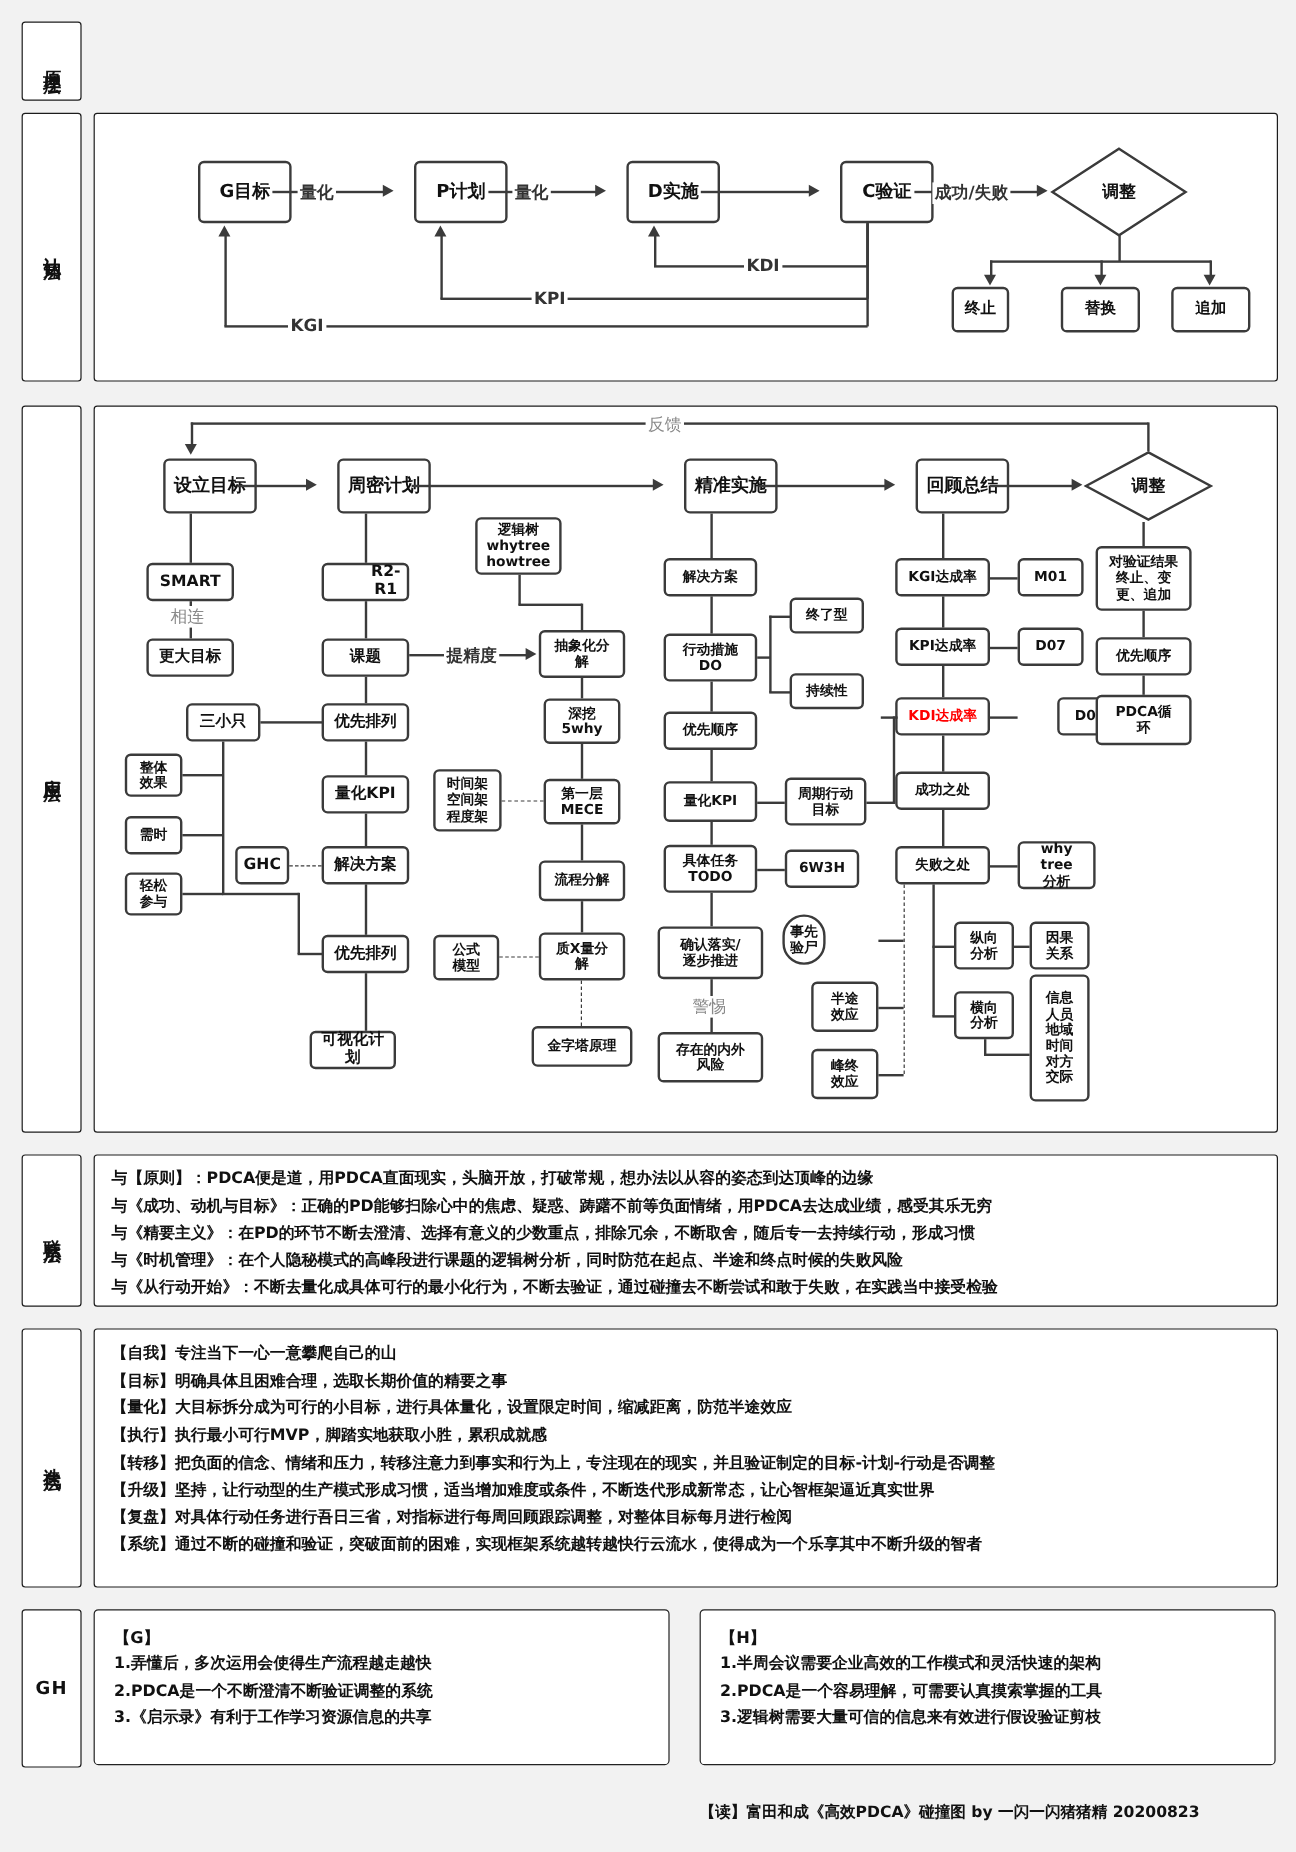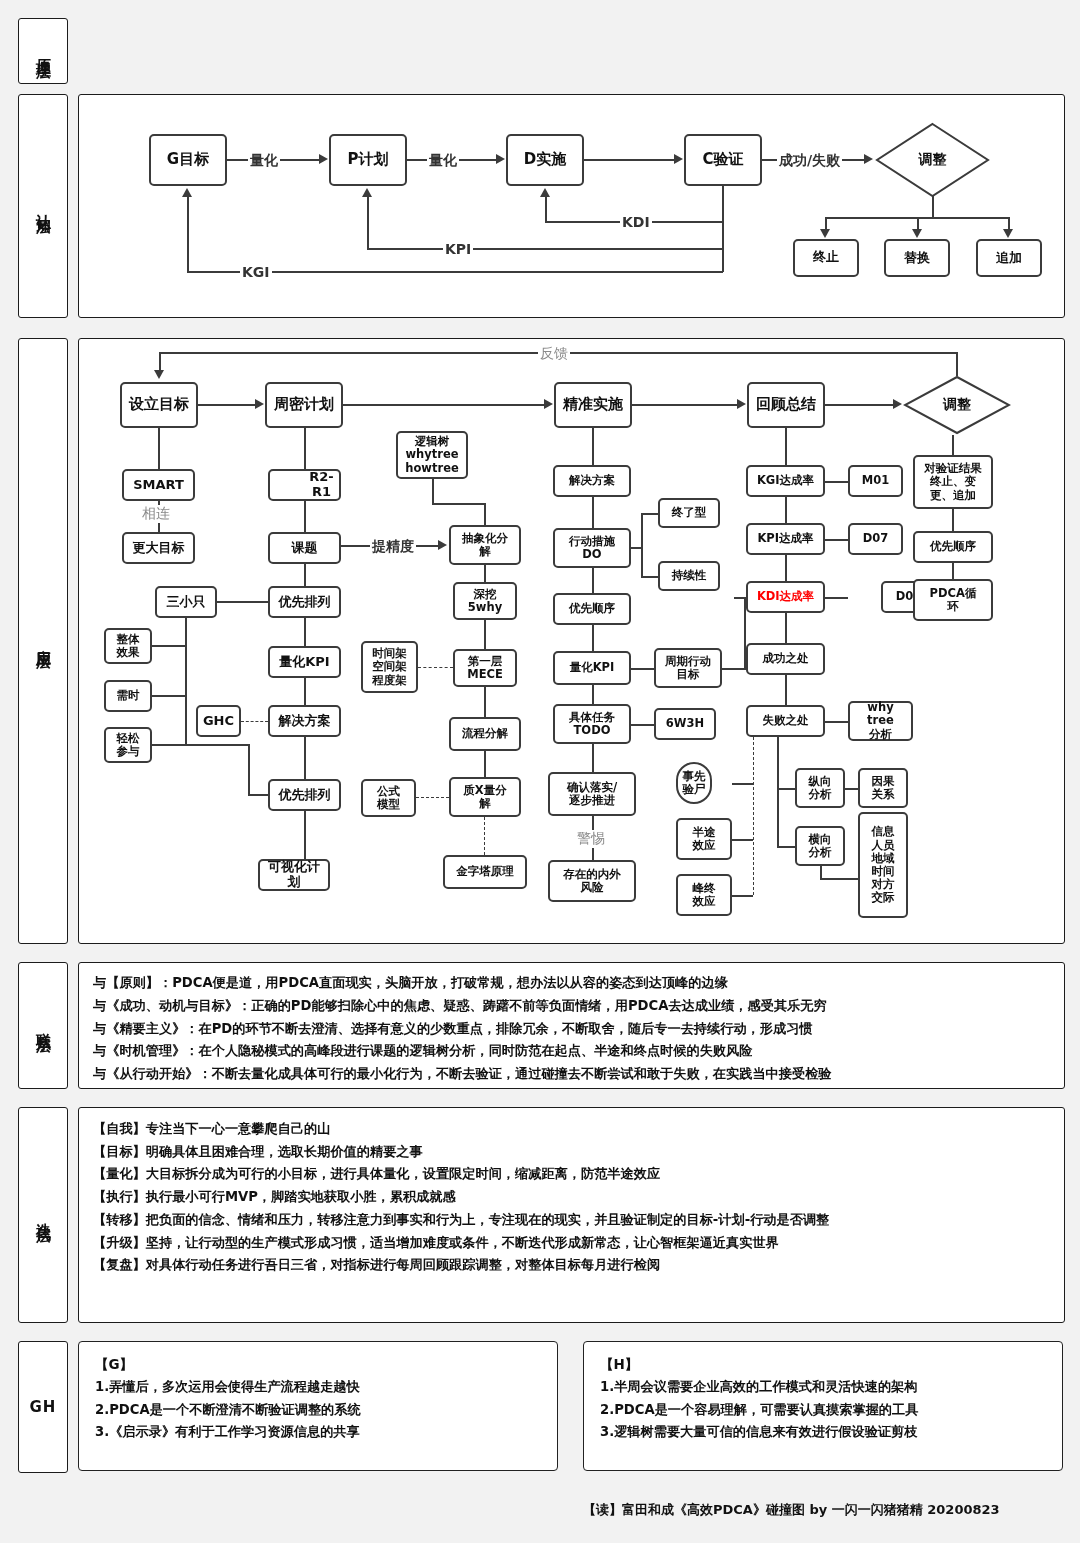--- a/index.html
+++ b/index.html
@@ -12,21 +12,21 @@
              display:flex;align-items:center;justify-content:center;}
   .sidelabel span{writing-mode:vertical-rl;text-orientation:upright;font-size:15px;font-weight:bold;
                   letter-spacing:3px;color:#111;}
   .sidelabel span.lat{writing-mode:horizontal-tb;letter-spacing:1px;}
 
   
   .node{position:absolute;box-sizing:border-box;background:#fff;border:2px solid #3b3b3b;
         border-radius:5px;display:flex;align-items:center;justify-content:center;text-align:center;
         font-size:13px;font-weight:bold;color:#111;line-height:1.15;padding:1px 2px;}
   .node.sm{font-size:11.5px;font-weight:bold;}
-  .node.big{font-size:15px;}
+  .node.big{font-size:15px;margin-left:16px;}
   .node.red{color:#ff0000;}
 
   
   .diamond{position:absolute;box-sizing:border-box;}
   .diamond .dshape{position:absolute;left:0;top:0;width:100%;height:100%;}
   .diamond .dtext{position:absolute;left:0;top:0;width:100%;height:100%;
         display:flex;align-items:center;justify-content:center;font-size:14px;font-weight:bold;color:#111;}
 
   
   .ln{position:absolute;background:#3b3b3b;}
@@ -70,21 +70,21 @@
   <div class="node big" style="left:506px;top:134px;width:78px;height:52px;">D实施</div>
   <div class="node big" style="left:684px;top:134px;width:78px;height:52px;">C验证</div>
 
   <div class="diamond" style="left:875px;top:122px;width:115px;height:76px;">
     <svg class="dshape" viewBox="0 0 115 76" preserveAspectRatio="none">
       <polygon points="57.5,2 113,38 57.5,74 2,38" fill="#fff" stroke="#3b3b3b" stroke-width="2"></polygon>
     </svg>
     <div class="dtext">调整</div>
   </div>
 
-  <div class="node" style="left:793px;top:239px;width:66px;height:38px;font-family:Liberation Mono, monospace;">终止</div>
+  <div class="node" style="left:793px;top:239px;width:48px;height:38px;">终止</div>
   <div class="node" style="left:884px;top:239px;width:66px;height:38px;">替换</div>
   <div class="node" style="left:976px;top:239px;width:66px;height:38px;">追加</div>
 
   <div class="ln lnh" style="left:227px;top:159px;width:93px;"></div>
   <div class="arrow ar-r" style="left:319px;top:154px;"></div>
   <div class="elabel" style="left:248px;top:152px;">量化</div>
 
   <div class="ln lnh" style="left:407px;top:159px;width:90px;"></div>
   <div class="arrow ar-r" style="left:496px;top:154px;"></div>
   <div class="elabel" style="left:427px;top:152px;">量化</div>
@@ -288,21 +288,21 @@
     <span style="white-space:pre-line;">确认落实/
 逐步推进</span>
   </div>
   <div class="ln lnv" style="left:592px;top:816px;height:44px;"></div>
   <div class="elabel grey" style="left:575px;top:830px;">警惕</div>
   <div class="node sm" style="left:548px;top:860px;width:88px;height:42px;">
     <span style="white-space:pre-line;">存在的内外
 风险</span>
   </div>
 
-  <div class="node sm" style="left:676px;top:762px;width:36px;height:42px;border-radius:19px;">
+  <div class="node sm" style="left:652px;top:762px;width:36px;height:42px;border-radius:19px;">
     <span style="white-space:pre-line;">事先
 验尸</span>
   </div>
   <div class="node sm" style="left:676px;top:818px;width:56px;height:42px;">
     <span style="white-space:pre-line;">半途
 效应</span>
   </div>
   <div class="node sm" style="left:676px;top:874px;width:56px;height:42px;">
     <span style="white-space:pre-line;">峰终
 效应</span>
@@ -402,20 +402,21 @@
   </div>
   <div class="sect" style="left:78px;top:1107px;width:985px;height:214px;">
     <div class="tblock" style="left:14px;top:10px;right:8px;">
       <div class="tline it">【自我】专注当下一心一意攀爬自己的山</div>
       <div class="tline it">【目标】明确具体且困难合理，选取长期价值的精要之事</div>
       <div class="tline it">【量化】大目标拆分成为可行的小目标，进行具体量化，设置限定时间，缩减距离，防范半途效应</div>
       <div class="tline it">【执行】执行最小可行MVP，脚踏实地获取小胜，累积成就感</div>
       <div class="tline it">【转移】把负面的信念、情绪和压力，转移注意力到事实和行为上，专注现在的现实，并且验证制定的目标-计划-行动是否调整</div>
       <div class="tline it">【升级】坚持，让行动型的生产模式形成习惯，适当增加难度或条件，不断迭代形成新常态，让心智框架逼近真实世界</div>
       <div class="tline it">【复盘】对具体行动任务进行吾日三省，对指标进行每周回顾跟踪调整，对整体目标每月进行检阅</div>
+      <div class="tline it">【系统】通过不断的碰撞和验证，突破面前的困难，实现框架系统越转越快行云流水，使得成为一个乐享其中不断升级的智者</div>
     </div>
   </div>
 
   <div class="sidelabel" style="left:18px;top:1341px;width:48px;height:130px;">
     <span class="lat">GH</span>
   </div>
 
   <div class="ghbox" style="left:78px;top:1341px;width:480px;height:130px;">
     <div class="ghtitle">【G】</div>
     <div class="ghline">1.弄懂后，多次运用会使得生产流程越走越快</div>

